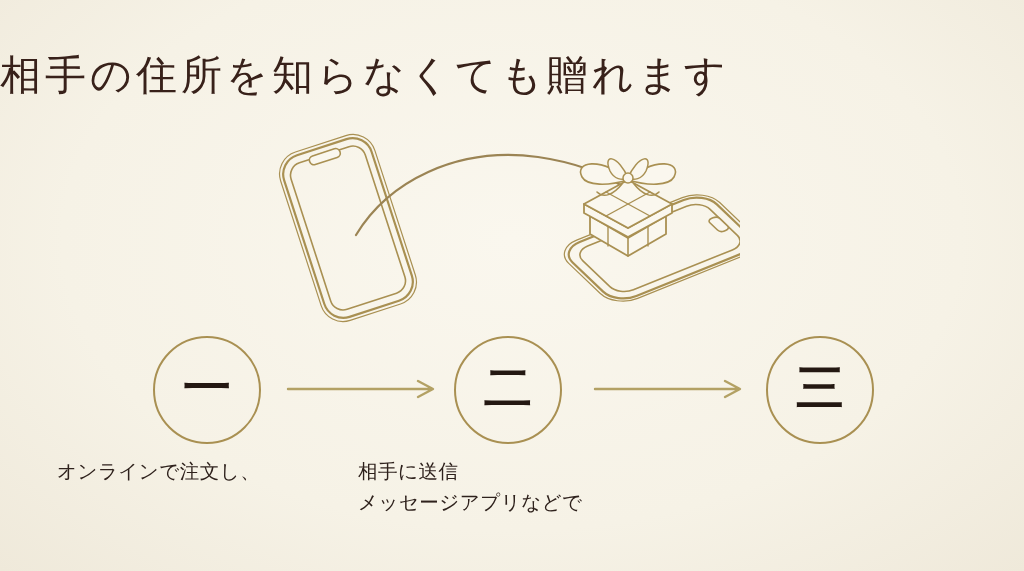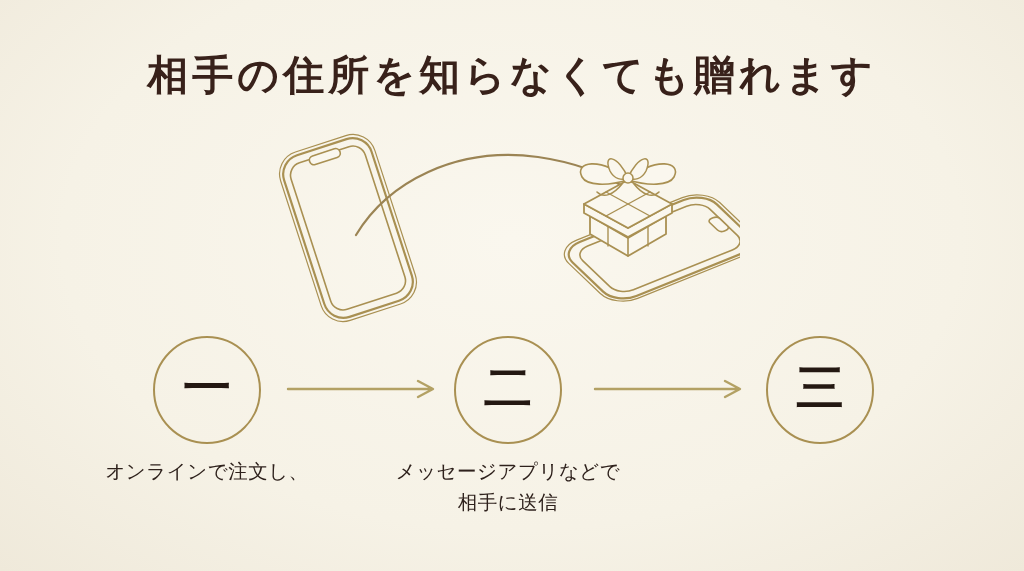--- a/index.html
+++ b/index.html
@@ -20,23 +20,22 @@
   }
   .page{
     position:relative;
     width:1024px;height:571px;
     overflow:hidden;
     background:radial-gradient(ellipse at 50% 42%, var(--bg-light) 0%, var(--bg) 62%, #efe9da 100%);
   }
   .title{
     position:absolute;
     top:48px;left:0;width:1024px;
-    text-align:center;
     font-size:41px;
-    font-weight:700;
+    font-weight:400;
     letter-spacing:4px;
     color:var(--title-ink);
   }
   .illustration{
     position:absolute;
     left:270px;top:128px;
     width:470px;height:200px;
   }
   .gl{stroke:var(--gold);fill:none;stroke-linecap:round;stroke-linejoin:round;}
   .gf{stroke:var(--gold);fill:var(--bg-light);stroke-linejoin:round;}
@@ -58,21 +57,21 @@
   }
   .arrow{
     position:absolute;
     top:378px;
     width:152px;height:22px;
   }
   .caption{
     position:absolute;
     top:456px;
     width:300px;
-    text-align:center;
+    text-align:left;
     font-size:19.5px;
     line-height:31px;
     color:var(--body-ink);
     letter-spacing:0.5px;
   }
   .c1{left:153px;} .c2{left:454px;} .c3{left:766px;}
   .a1{left:285px;} .a2{left:592px;}
   .t1{left:57px;}  .t2{left:358px;} .t3{left:670px;}
 </style>
 </head>
@@ -142,17 +141,17 @@
     <path d="M3,11 L147,11 M133,3 L148,11 L133,19" fill="none" stroke="var(--gold-arrow)" stroke-width="2.4" stroke-linecap="round" stroke-linejoin="round"></path>
   </svg>
   <svg class="arrow a2" viewBox="0 0 152 22">
     <path d="M3,11 L147,11 M133,3 L148,11 L133,19" fill="none" stroke="var(--gold-arrow)" stroke-width="2.4" stroke-linecap="round" stroke-linejoin="round"></path>
   </svg>
 
   <div class="caption t1">
     <div>オンラインで注文し、</div>
   </div>
   <div class="caption t2">
+    <div>相手に送信</div>
     <div>メッセージアプリなどで</div>
-    <div>相手に送信</div>
   </div>
 
 </div>
 
 </body></html>

